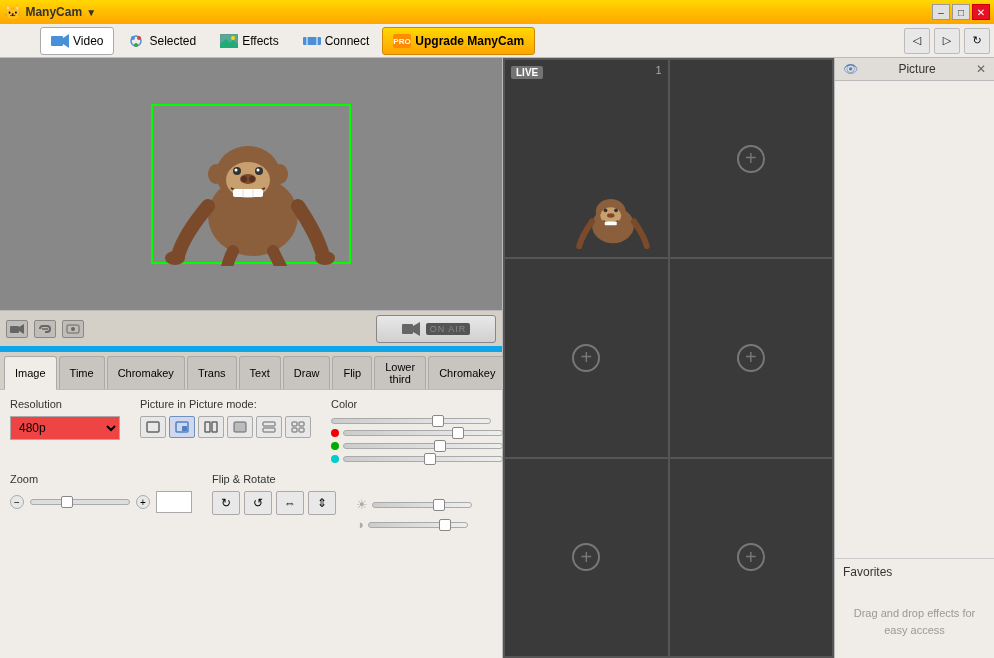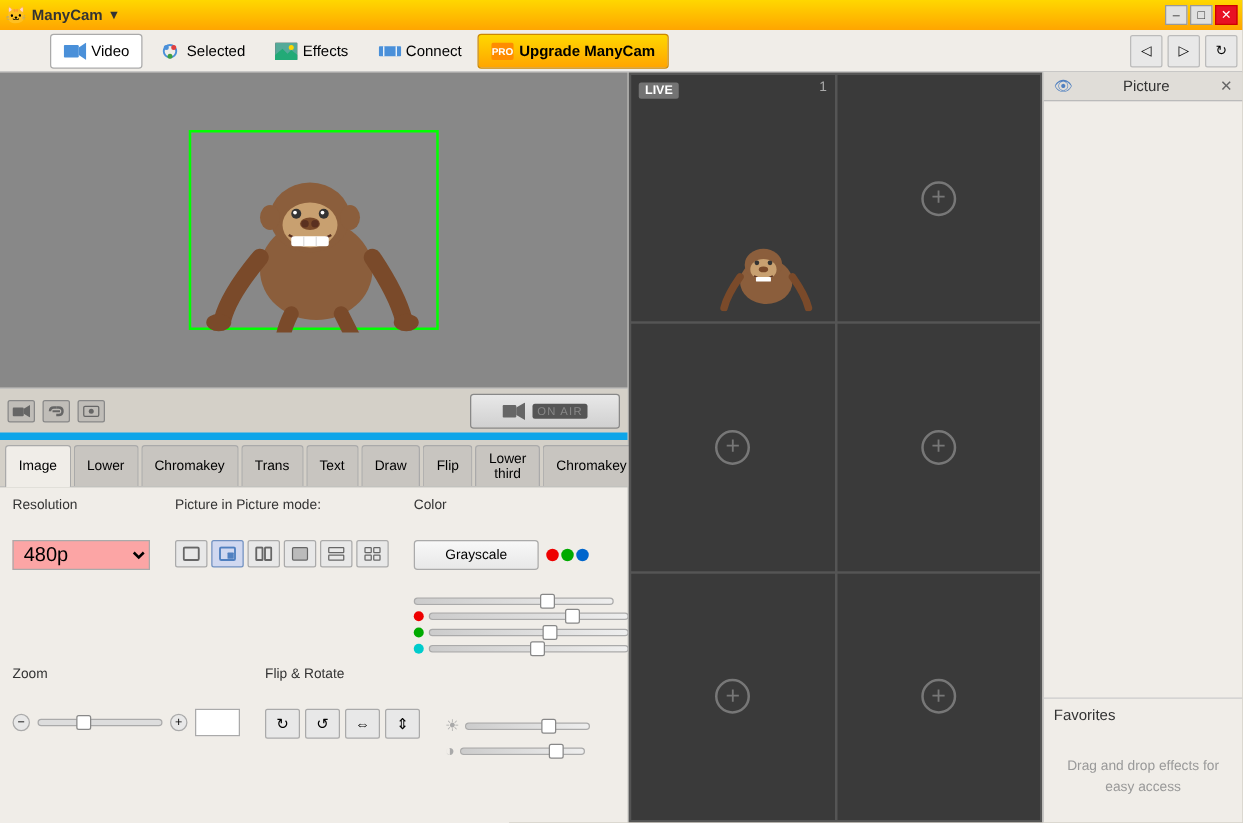--- a/index.html
+++ b/index.html
@@ -168,29 +168,29 @@
       padding: 8px 10px;
       flex: 1;
     }
 
     .settings-row {
       display: flex;
       gap: 20px;
       margin-bottom: 10px;
     }
 
-    .settings-group { display: flex; flex-direction: column; gap: 20px; }
+    .settings-group { display: flex; flex-direction: column; gap: 4px; }
     .settings-label { font-size: 11px; color: #333; margin-bottom: 2px; }
 
     
     .resolution-select {
       width: 110px; height: 24px;
       border: 1px solid #aaa;
-      background: #fca5a5;
-      font-size: 16px;
+      background: #ef4444;
+      font-size: 12px;
       padding: 0 4px;
       cursor: pointer;
     }
 
     
     .pip-buttons { display: flex; gap: 3px; align-items: center; }
     .pip-btn {
       width: 26px; height: 22px;
       border: 1px solid #aaa;
       background: #e8e8e8;
@@ -504,21 +504,21 @@
         <svg width="18" height="14" viewBox="0 0 18 14">
           <rect x="0" y="2" width="11" height="10" rx="1" fill="#666"></rect>
           <polygon points="11,4 18,0 18,14 11,10" fill="#666"></polygon>
         </svg>
         <span class="on-air-badge">ON AIR</span>
       </div>
     </div>
 
     <div class="tabs-bar">
       <button class="tab-btn active">Image</button>
-      <button class="tab-btn">Lower</button>
+      <button class="tab-btn">Time</button>
       <button class="tab-btn">Chromakey</button>
       <button class="tab-btn">Trans</button>
       <button class="tab-btn">Text</button>
       <button class="tab-btn">Draw</button>
       <button class="tab-btn">Flip</button>
       <button class="tab-btn">Lower third</button>
       <button class="tab-btn">Chromakey</button>
     </div>
 
     <div class="settings-panel">
@@ -568,30 +568,20 @@
                 <rect x="8" y="1" width="5" height="4" rx="0.5" fill="none" stroke="#666" stroke-width="1"></rect>
                 <rect x="1" y="7" width="5" height="4" rx="0.5" fill="none" stroke="#666" stroke-width="1"></rect>
                 <rect x="8" y="7" width="5" height="4" rx="0.5" fill="none" stroke="#666" stroke-width="1"></rect>
               </svg>
             </div>
           </div>
         </div>
 
         <div class="settings-group">
           <span class="settings-label">Color</span>
-          <div class="color-row">
-            <button class="grayscale-btn">Grayscale</button>
-            <div style="display:flex;flex-direction:column;gap:4px;">
-              <div style="display:flex;align-items:center;gap:2px;">
-                <div class="color-dot" style="background:#e00;"></div>
-                <div class="color-dot" style="background:#0a0;"></div>
-                <div class="color-dot" style="background:#06c;"></div>
-              </div>
-            </div>
-          </div>
 
           <div style="display:flex;flex-direction:column;gap:5px;margin-top:2px;">
             <div style="display:flex;align-items:center;gap:4px;">
               <div class="color-slider-track" style="width:160px;">
                 <div class="color-slider-thumb" style="left:100px;"></div>
               </div>
             </div>
             <div style="display:flex;align-items:center;gap:4px;">
               <div class="color-dot" style="background:#e00;width:8px;height:8px;"></div>
               <div class="color-slider-track" style="width:160px;">

